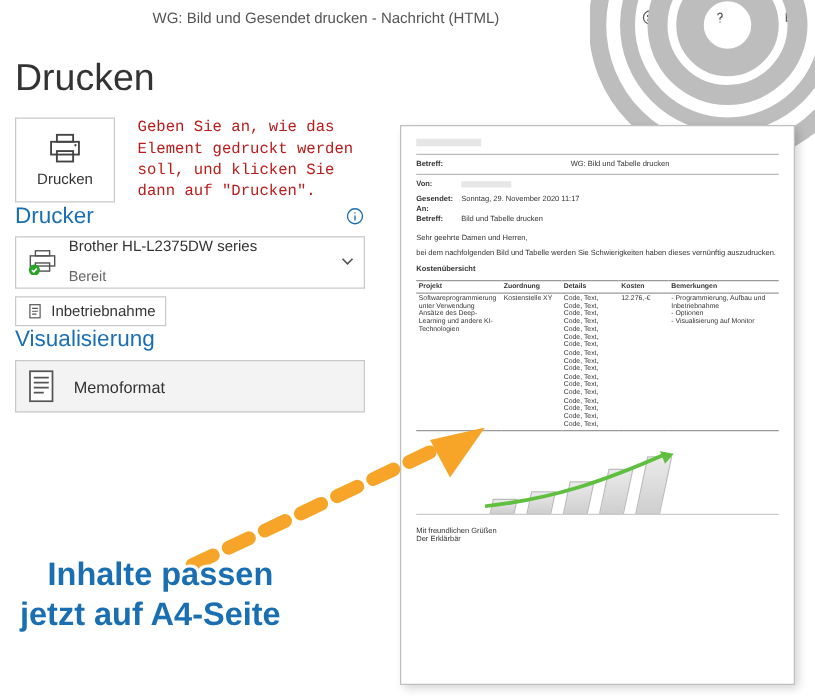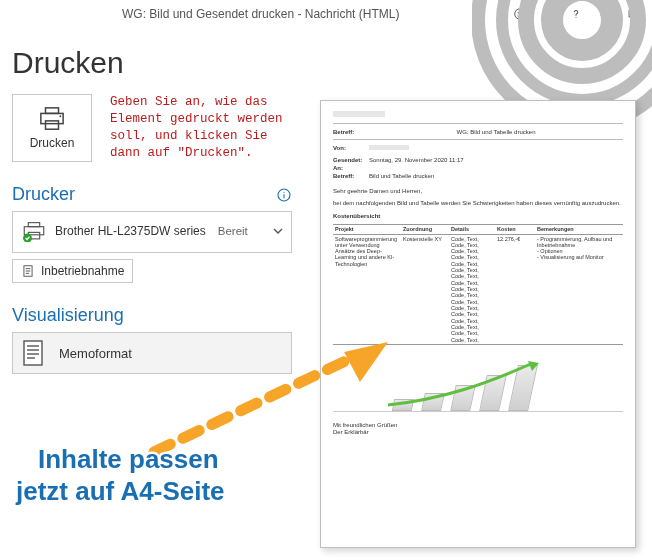--- a/index.html
+++ b/index.html
@@ -95,21 +95,20 @@
     font-size: 12.5px;
     color: #b91c1c;
     line-height: 1.35;
     flex: 1;
     font-family: Liberation Mono, monospace;
   }
 
   .section-head {
     font-size: 18px;
     color: #1a6fb3;
-    margin-top: 22px;
     margin-bottom: 6px;
     display: flex;
     align-items: center;
   }
   .section-head .info {
     margin-left: auto;
     width: 16px; height: 16px;
     color: #1a6fb3;
   }
 
@@ -118,21 +117,21 @@
     height: 40px;
     display: flex;
     align-items: center;
     padding: 0 8px;
     gap: 8px;
     font-size: 12px;
     color: #333;
     background: #fff;
   }
   .printer-box .printer-icon { width: 26px; height: 22px; position: relative; }
-  .printer-box .col { display:flex; flex-direction:row; line-height:1.1;gap:12px; }
+  .printer-box .col { display:flex; flex-direction:column; line-height:1.1;gap:12px; }
   .printer-box .chev { margin-left: auto; color:#555; }
   .status-sub { color:#666; font-size:11.5px; }
 
   .options-btn {
     margin-top: 6px;
     border: 1px solid #c9c9c9;
     padding: 4px 8px;
     display:inline-flex;
     align-items:center;
     gap:6px;

